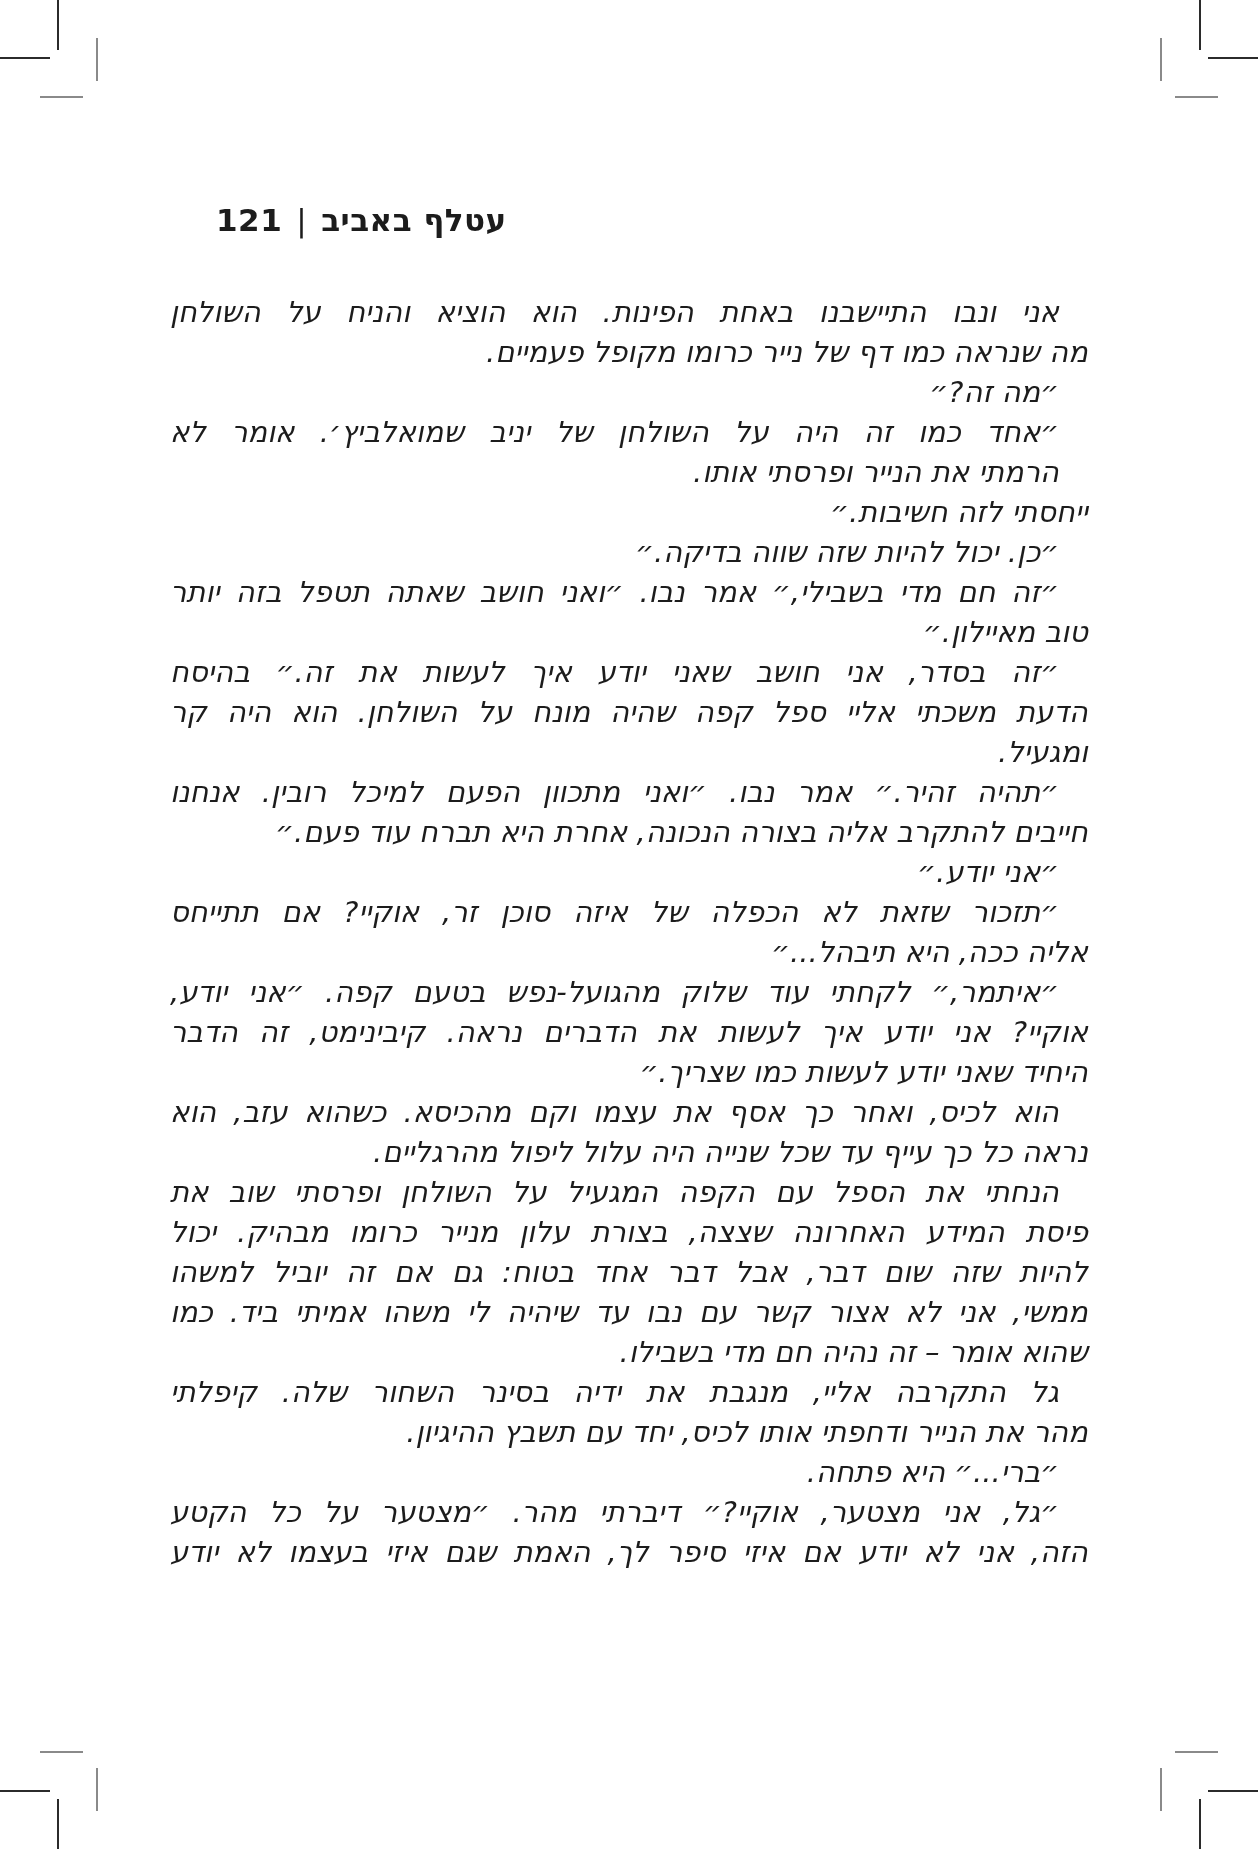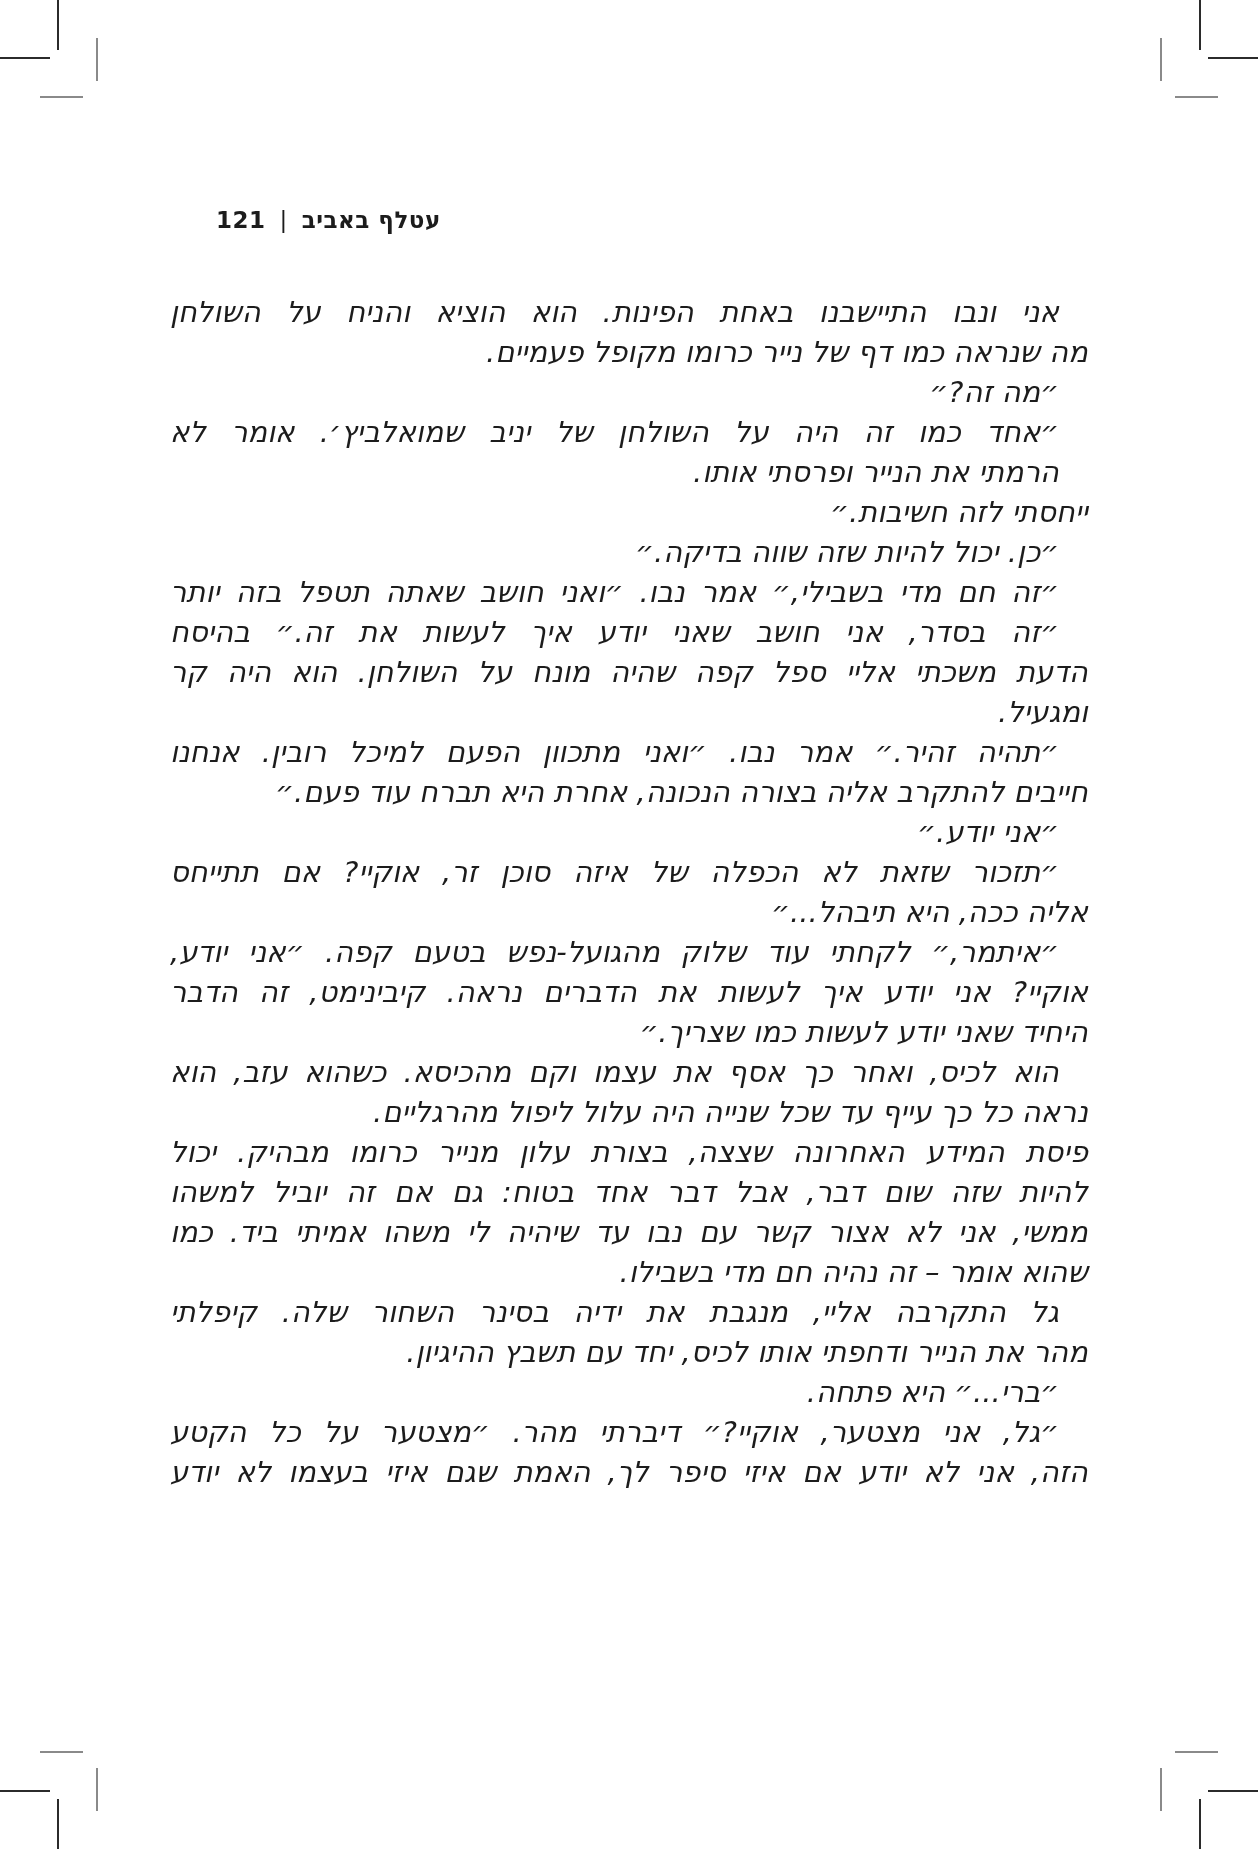--- a/index.html
+++ b/index.html
@@ -10,21 +10,21 @@
   body{
     background:var(--paper);
     position:relative;
     font-family:"DejaVu Sans",sans-serif;
     color:var(--ink);
     overflow:hidden;
   }
   
   .running-head{
     position:absolute; top:205px; left:216px;
-    direction:rtl; font-weight:bold; font-size:23px; line-height:30px;
+    direction:rtl; font-weight:bold; font-size:31px; line-height:30px;
     letter-spacing:.5px; white-space:nowrap;
   }
   .running-head .sep{font-weight:normal; padding:0 14px; color:var(--ink);}
   
   .text-block{
     position:absolute; left:170px; top:292px; width:918px;
     direction:rtl; font-size:29px; line-height:40px; color:var(--ink);
   }
   .line{ text-align:right; white-space:nowrap;font-style:italic; }
   .line.full{ white-space:normal; text-align:justify; text-align-last:justify; }
@@ -66,33 +66,35 @@
 
 <div class="text-block">
   <div class="line full indent">אני ונבו התיישבנו באחת הפינות. הוא הוציא והניח על השולחן</div>
   <div class="line">מה שנראה כמו דף של נייר כרומו מקופל פעמיים.</div>
   <div class="line indent">״מה זה?״</div>
   <div class="line full indent">״אחד כמו זה היה על השולחן של יניב שמואלביץ׳. אומר לא</div>
   <div class="line indent">הרמתי את הנייר ופרסתי אותו.</div>
   <div class="line">ייחסתי לזה חשיבות.״</div>
   <div class="line indent">״כן. יכול להיות שזה שווה בדיקה.״</div>
   <div class="line full indent">״זה חם מדי בשבילי,״ אמר נבו. ״ואני חושב שאתה תטפל בזה יותר</div>
+  <div class="line">טוב מאיילון.״</div>
   <div class="line full indent">״זה בסדר, אני חושב שאני יודע איך לעשות את זה.״ בהיסח</div>
   <div class="line full">הדעת משכתי אליי ספל קפה שהיה מונח על השולחן. הוא היה קר</div>
   <div class="line">ומגעיל.</div>
   <div class="line full indent">״תהיה זהיר.״ אמר נבו. ״ואני מתכוון הפעם למיכל רובין. אנחנו</div>
   <div class="line">חייבים להתקרב אליה בצורה הנכונה, אחרת היא תברח עוד פעם.״</div>
   <div class="line indent">״אני יודע.״</div>
   <div class="line full indent">״תזכור שזאת לא הכפלה של איזה סוכן זר, אוקיי? אם תתייחס</div>
   <div class="line">אליה ככה, היא תיבהל...״</div>
   <div class="line full indent">״איתמר,״ לקחתי עוד שלוק מהגועל-נפש בטעם קפה. ״אני יודע,</div>
   <div class="line full">אוקיי? אני יודע איך לעשות את הדברים נראה. קיבינימט, זה הדבר</div>
   <div class="line">היחיד שאני יודע לעשות כמו שצריך.״</div>
   <div class="line full indent">הוא לכיס, ואחר כך אסף את עצמו וקם מהכיסא. כשהוא עזב, הוא</div>
   <div class="line">נראה כל כך עייף עד שכל שנייה היה עלול ליפול מהרגליים.</div>
+  <div class="line full indent">הנחתי את הספל עם הקפה המגעיל על השולחן ופרסתי שוב את</div>
   <div class="line full">פיסת המידע האחרונה שצצה, בצורת עלון מנייר כרומו מבהיק. יכול</div>
   <div class="line full">להיות שזה שום דבר, אבל דבר אחד בטוח: גם אם זה יוביל למשהו</div>
   <div class="line full">ממשי, אני לא אצור קשר עם נבו עד שיהיה לי משהו אמיתי ביד. כמו</div>
   <div class="line">שהוא אומר – זה נהיה חם מדי בשבילו.</div>
   <div class="line full indent">גל התקרבה אליי, מנגבת את ידיה בסינר השחור שלה. קיפלתי</div>
   <div class="line">מהר את הנייר ודחפתי אותו לכיס, יחד עם תשבץ ההיגיון.</div>
   <div class="line indent">״ברי...״ היא פתחה.</div>
   <div class="line full indent">״גל, אני מצטער, אוקיי?״ דיברתי מהר. ״מצטער על כל הקטע</div>
   <div class="line full">הזה, אני לא יודע אם איזי סיפר לך, האמת שגם איזי בעצמו לא יודע</div>
 </div>

